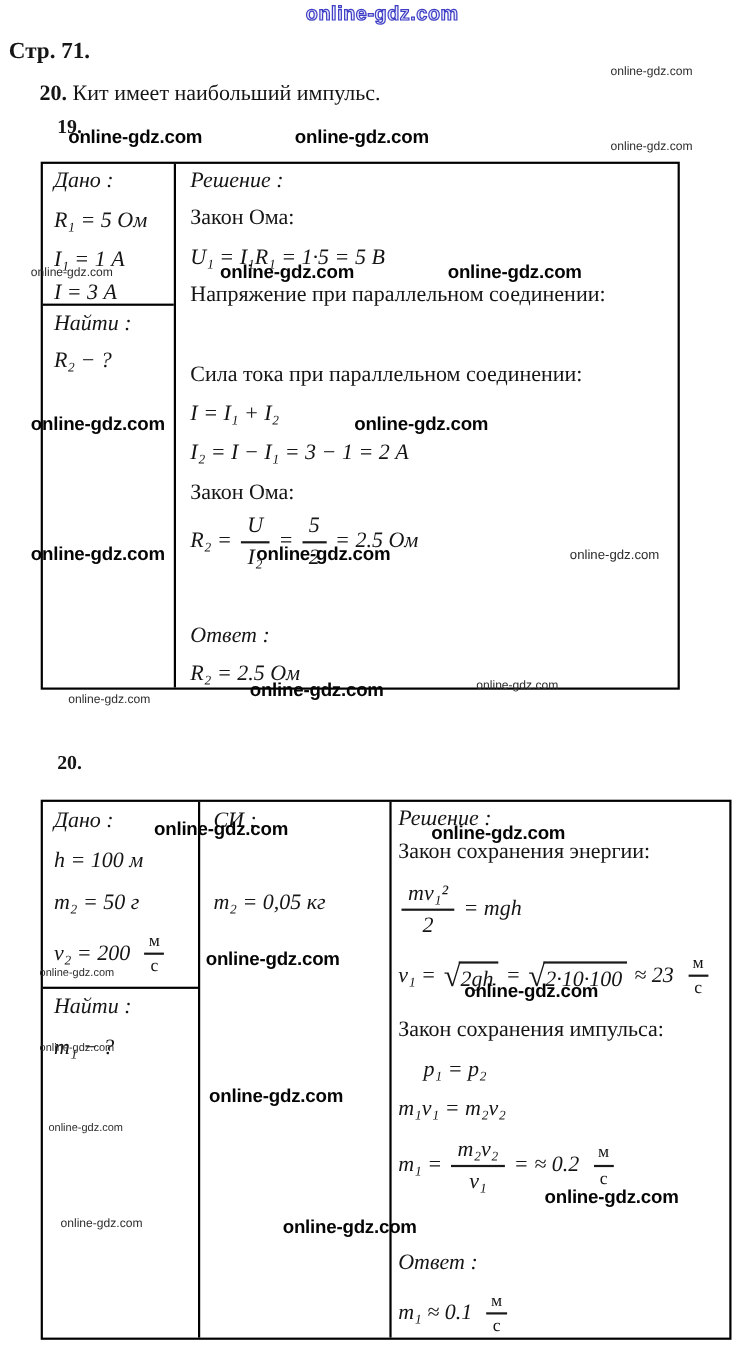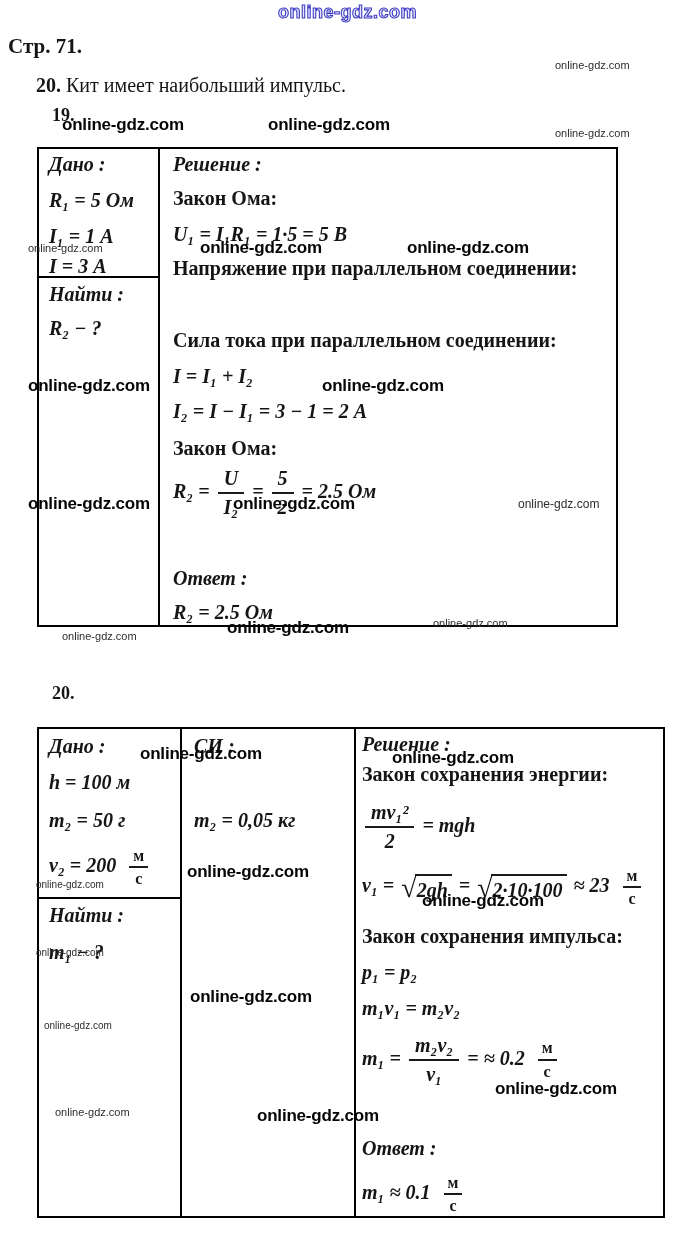--- a/index.html
+++ b/index.html
@@ -16,21 +16,21 @@
   .wm-gray-sm { font-size:10px; font-weight:400; color:#2d2d2d; }
   
   .title { position:absolute; left:8px; top:34px; font-size:21px; font-weight:700; }
   .p18 { position:absolute; left:36px; top:74px; font-size:20px; }
   .p18 .num { font-weight:700; }
   .pnum { position:absolute; font-size:18px; font-weight:700;margin-left:16px; }
   
   .tbl { position:absolute; border:2px solid #000; box-sizing:border-box; background:transparent; }
   .col { position:absolute; top:0; bottom:0; box-sizing:border-box; }
   .col-brd { border-right:2px solid #000; }
-  .line { position:absolute; white-space:nowrap; font-size:20px; line-height:1.15;font-weight:bold; }
+  .line { position:absolute; white-space:nowrap; font-size:20px; line-height:1.15; }
   .t19-left .line, .t20-c1 .line, .t20-c3 .line { left:10px; }
   .t19-right .line { left:13px; }
   .t20-c2 .line { left:12px; }
   .lbl { font-style:italic; }
   .math { font-style:italic; }
   .rus { font-style:normal; }
   .hdiv { position:absolute; left:0; right:0; border-top:2px solid #000; }
   
   .frac { display:inline-block; vertical-align:middle; text-align:center; margin:0 3px; }
   .frac .fn { display:block; border-bottom:2px solid #1a1a1a; padding:0 6px 2px; }
@@ -147,21 +147,21 @@
           </span>
         <span>=</span>
         <span class="sqrt">
             <span class="sign">√</span>
             <span class="rad">2·10·100</span>
           </span>
         <span>≈ 23</span>
         <span class="frac ufrac"><span class="fn">м</span><span class="fd">с</span></span>
       </div>
       <div class="line rus" style="top:196px;">Закон сохранения импульса:</div>
-      <div class="line math" style="top:232px;">p₁ = p₂</div>
+      <div class="line math" style="top:232px;margin-left:23px;">p₁ = p₂</div>
       <div class="line math" style="top:268px;">m₁v₁ = m₂v₂</div>
       <div class="line math" style="top:305px;">
         <span>m₁ =</span>
         <span class="frac"><span class="fn">m₂v₂</span><span class="fd">v₁</span></span>
         <span>=</span>
         <span>≈ 0.2</span>
         <span class="frac ufrac"><span class="fn">м</span><span class="fd">с</span></span>
       </div>
       <div class="line lbl" style="top:408px;">Ответ :</div>
       <div class="line math" style="top:445px;">

